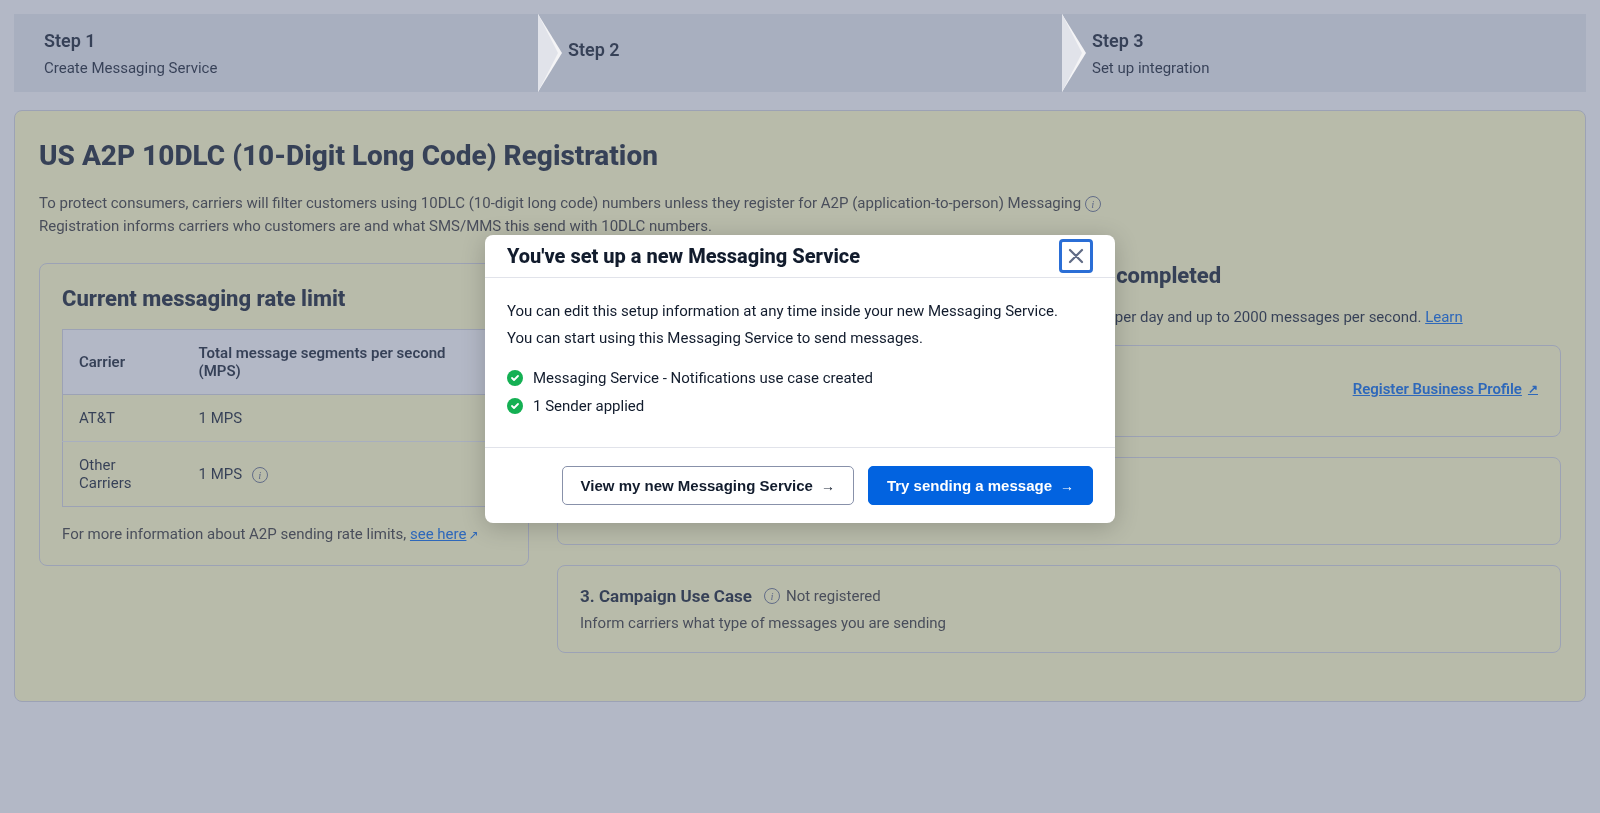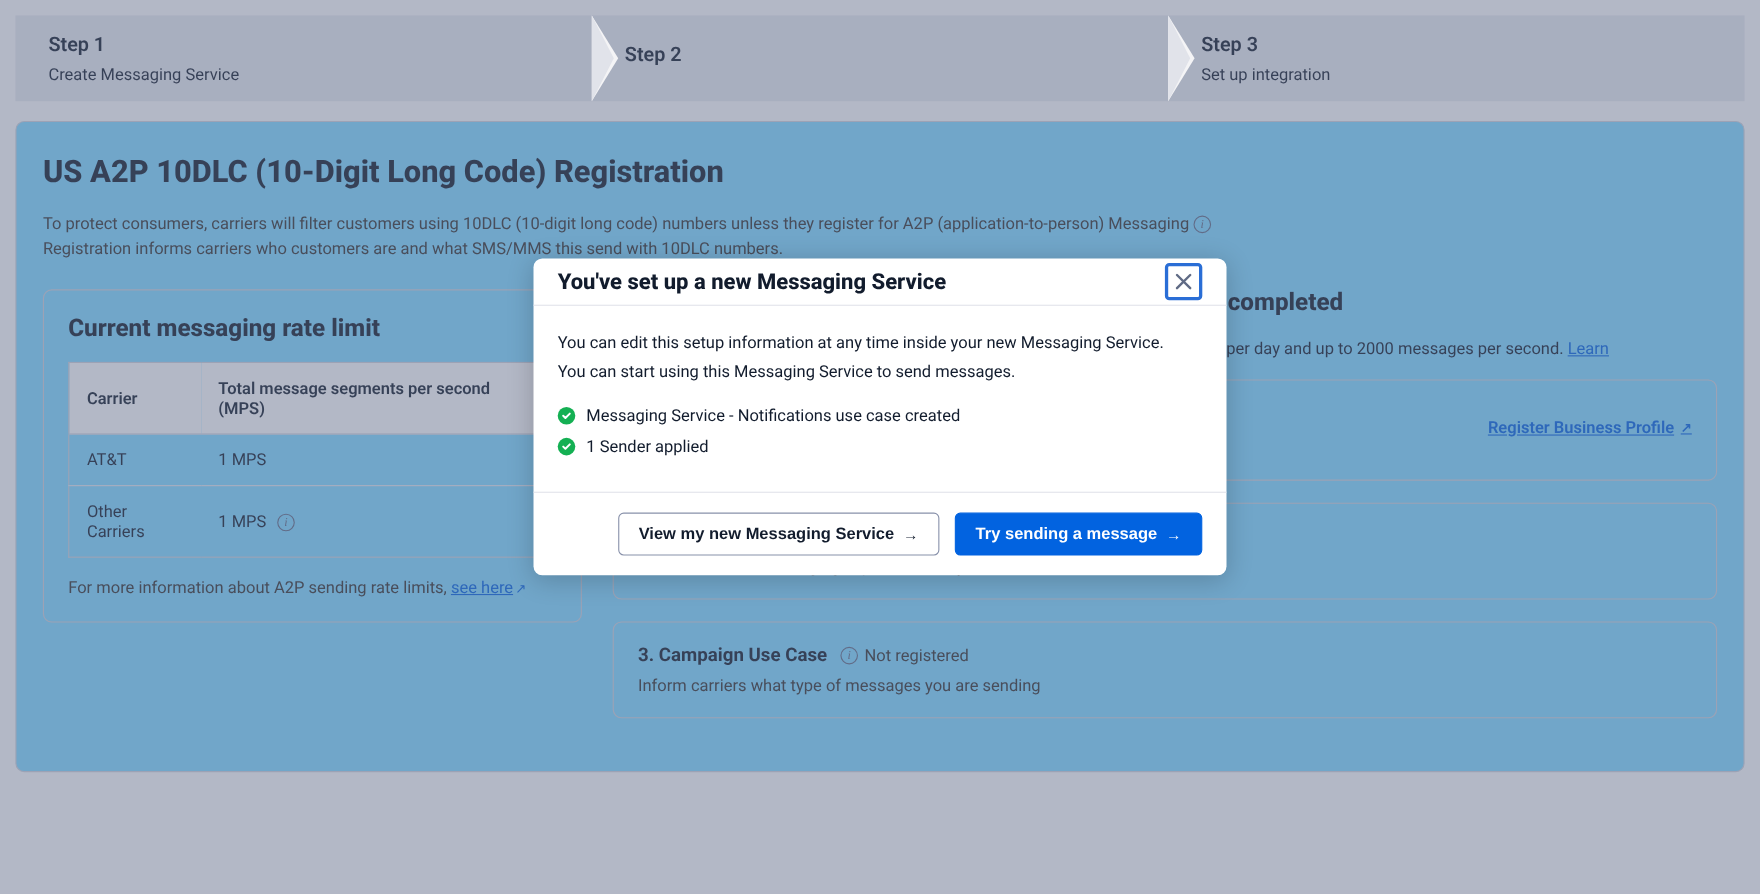--- a/index.html
+++ b/index.html
@@ -47,21 +47,21 @@
   border-bottom: 39px solid transparent;
   border-left: 24px solid #f4f4f6;
   z-index: 1;
 }
 .step.active::after { border-left-color: #0d50c6; }
 .step:last-child::after, .step:last-child::before { display: none; }
 .panel {
   border: 1px solid #cacdd8;
   border-radius: 8px;
   padding: 28px 24px;
-  background: #7dd3fc;
+  background: #fef9c3;
 }
 h1 { font-size: 28px; font-weight: 800; margin-bottom: 20px; }
 .intro { font-size: 15px; line-height: 1.5; color: #333; margin-bottom: 26px; }
 .info-icon {
   display: inline-flex; width: 16px; height: 16px; border-radius: 50%;
   border: 1.5px solid #606b85; align-items: center; justify-content: center;
   font-size: 11px; color: #606b85; vertical-align: middle; font-style: italic;
   font-family: Georgia, serif;
 }
 .columns { display: flex; gap: 28px; }

